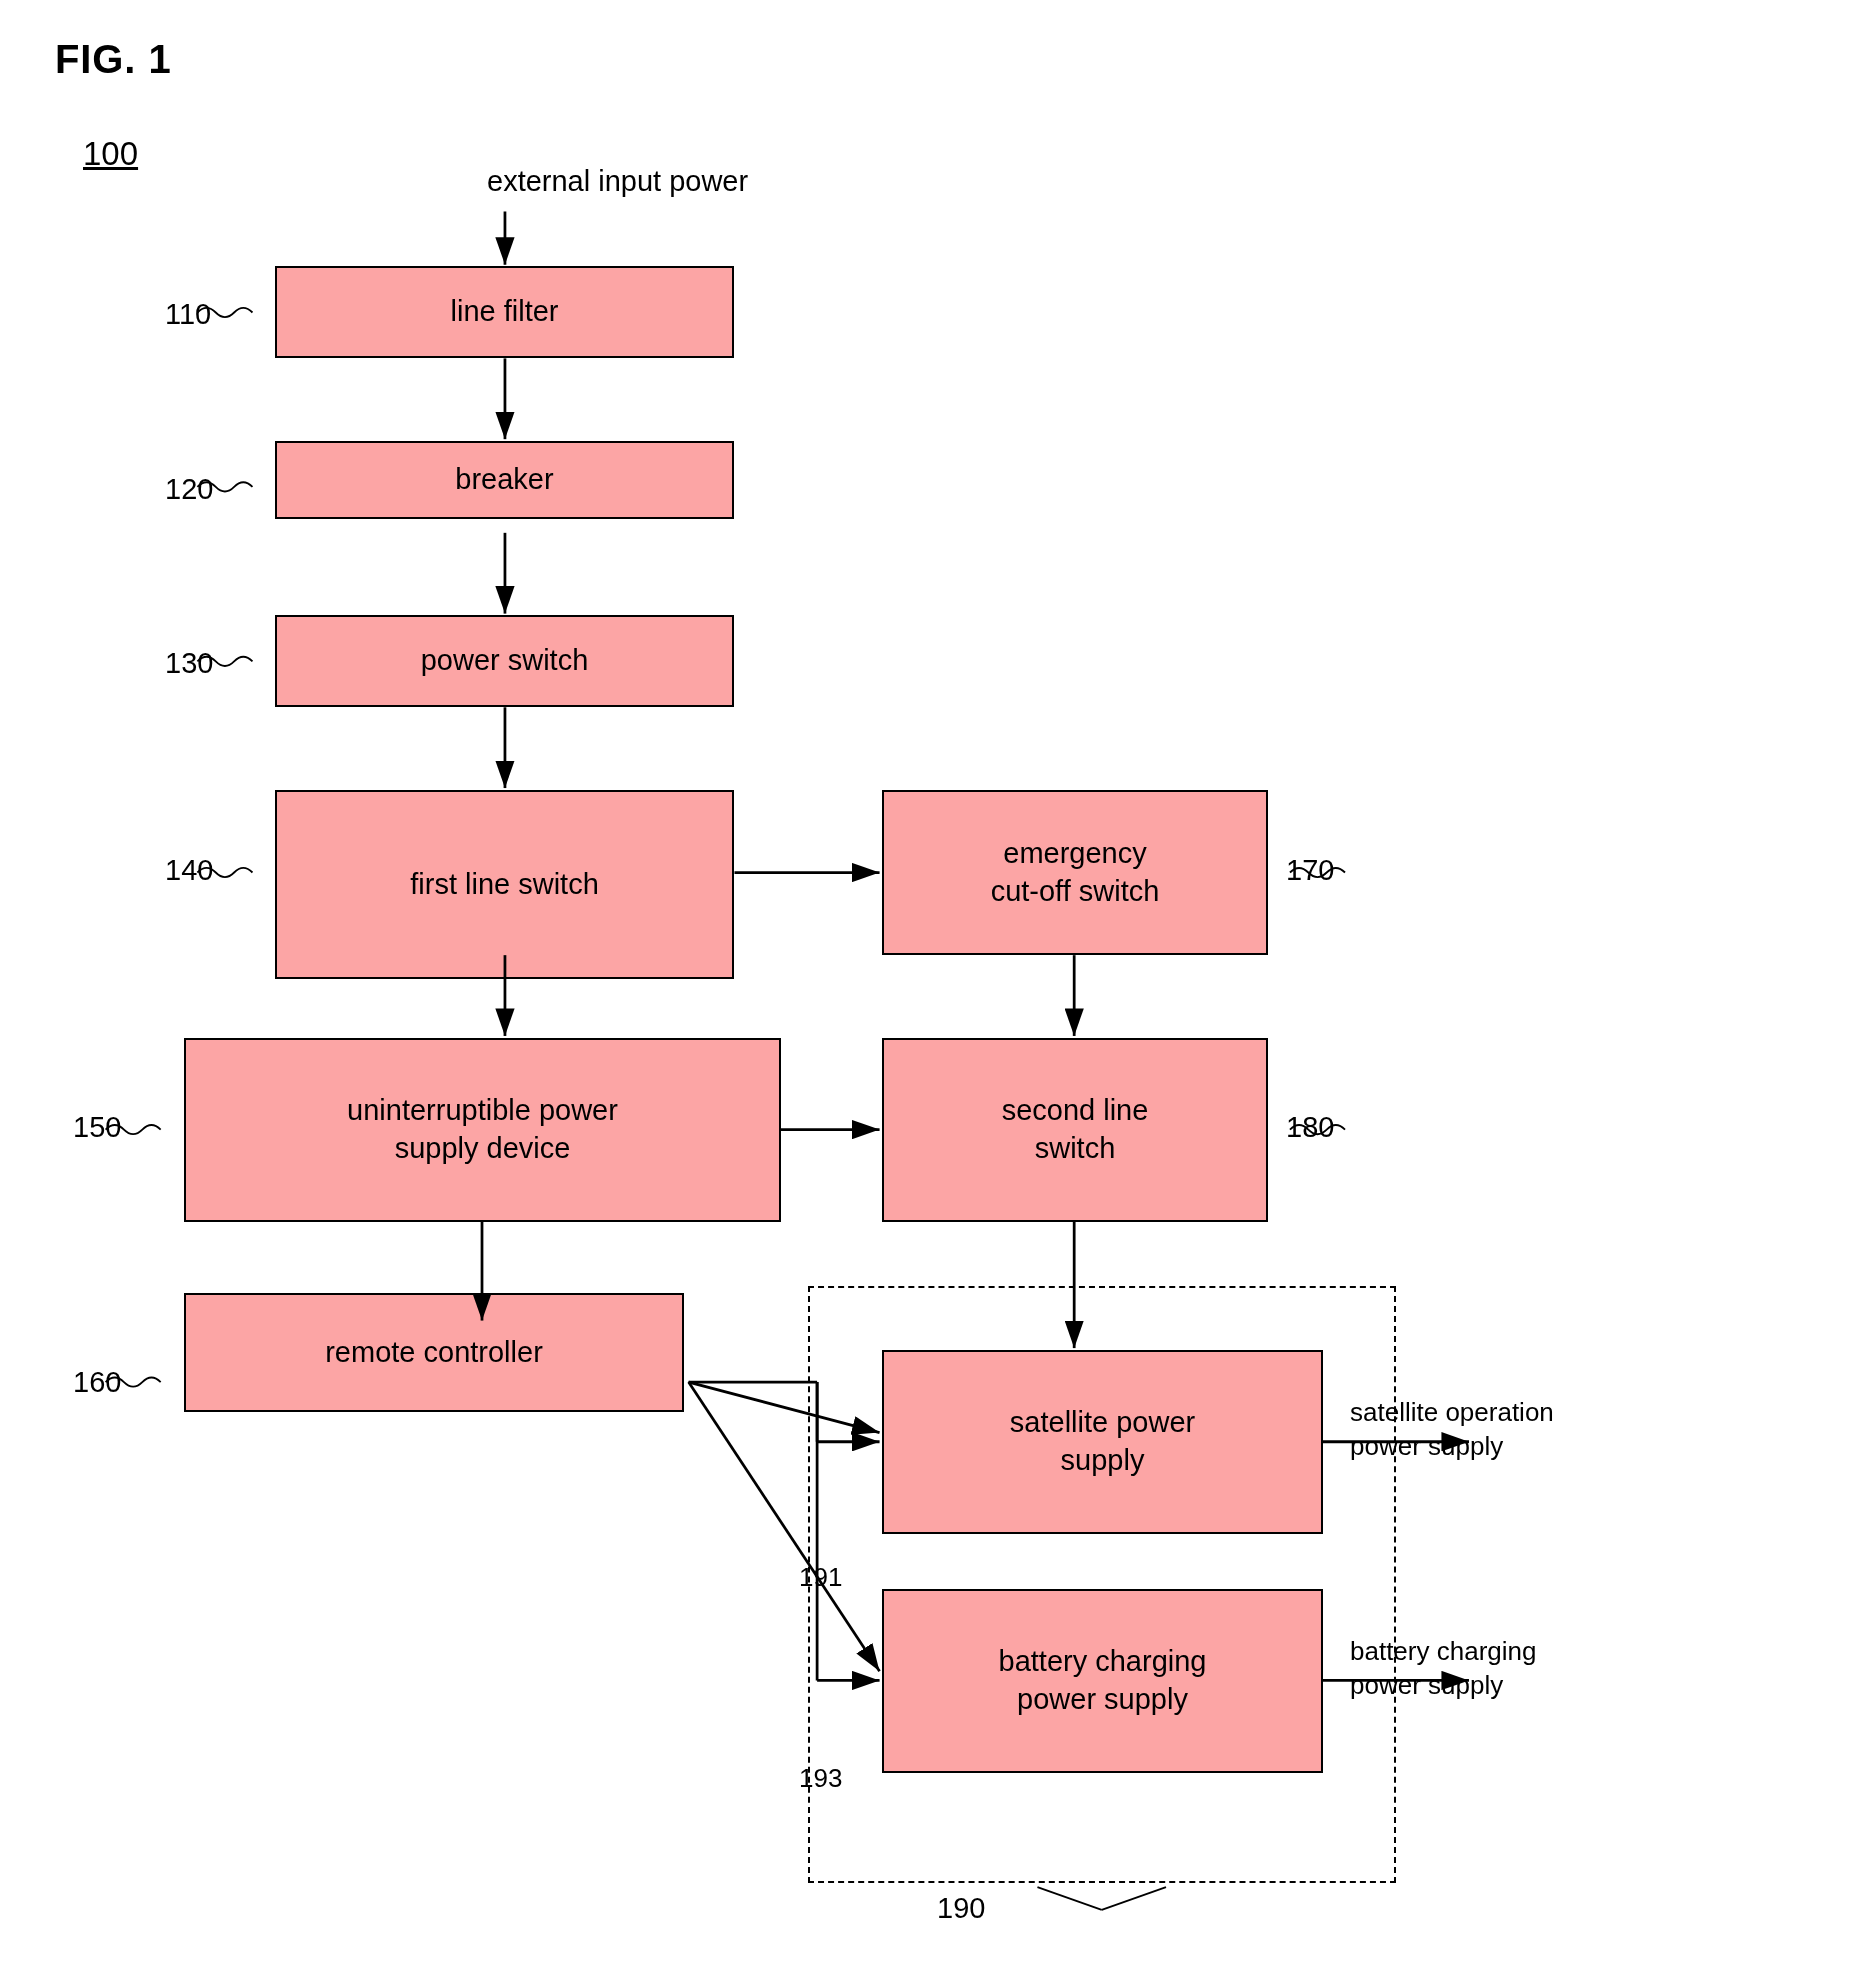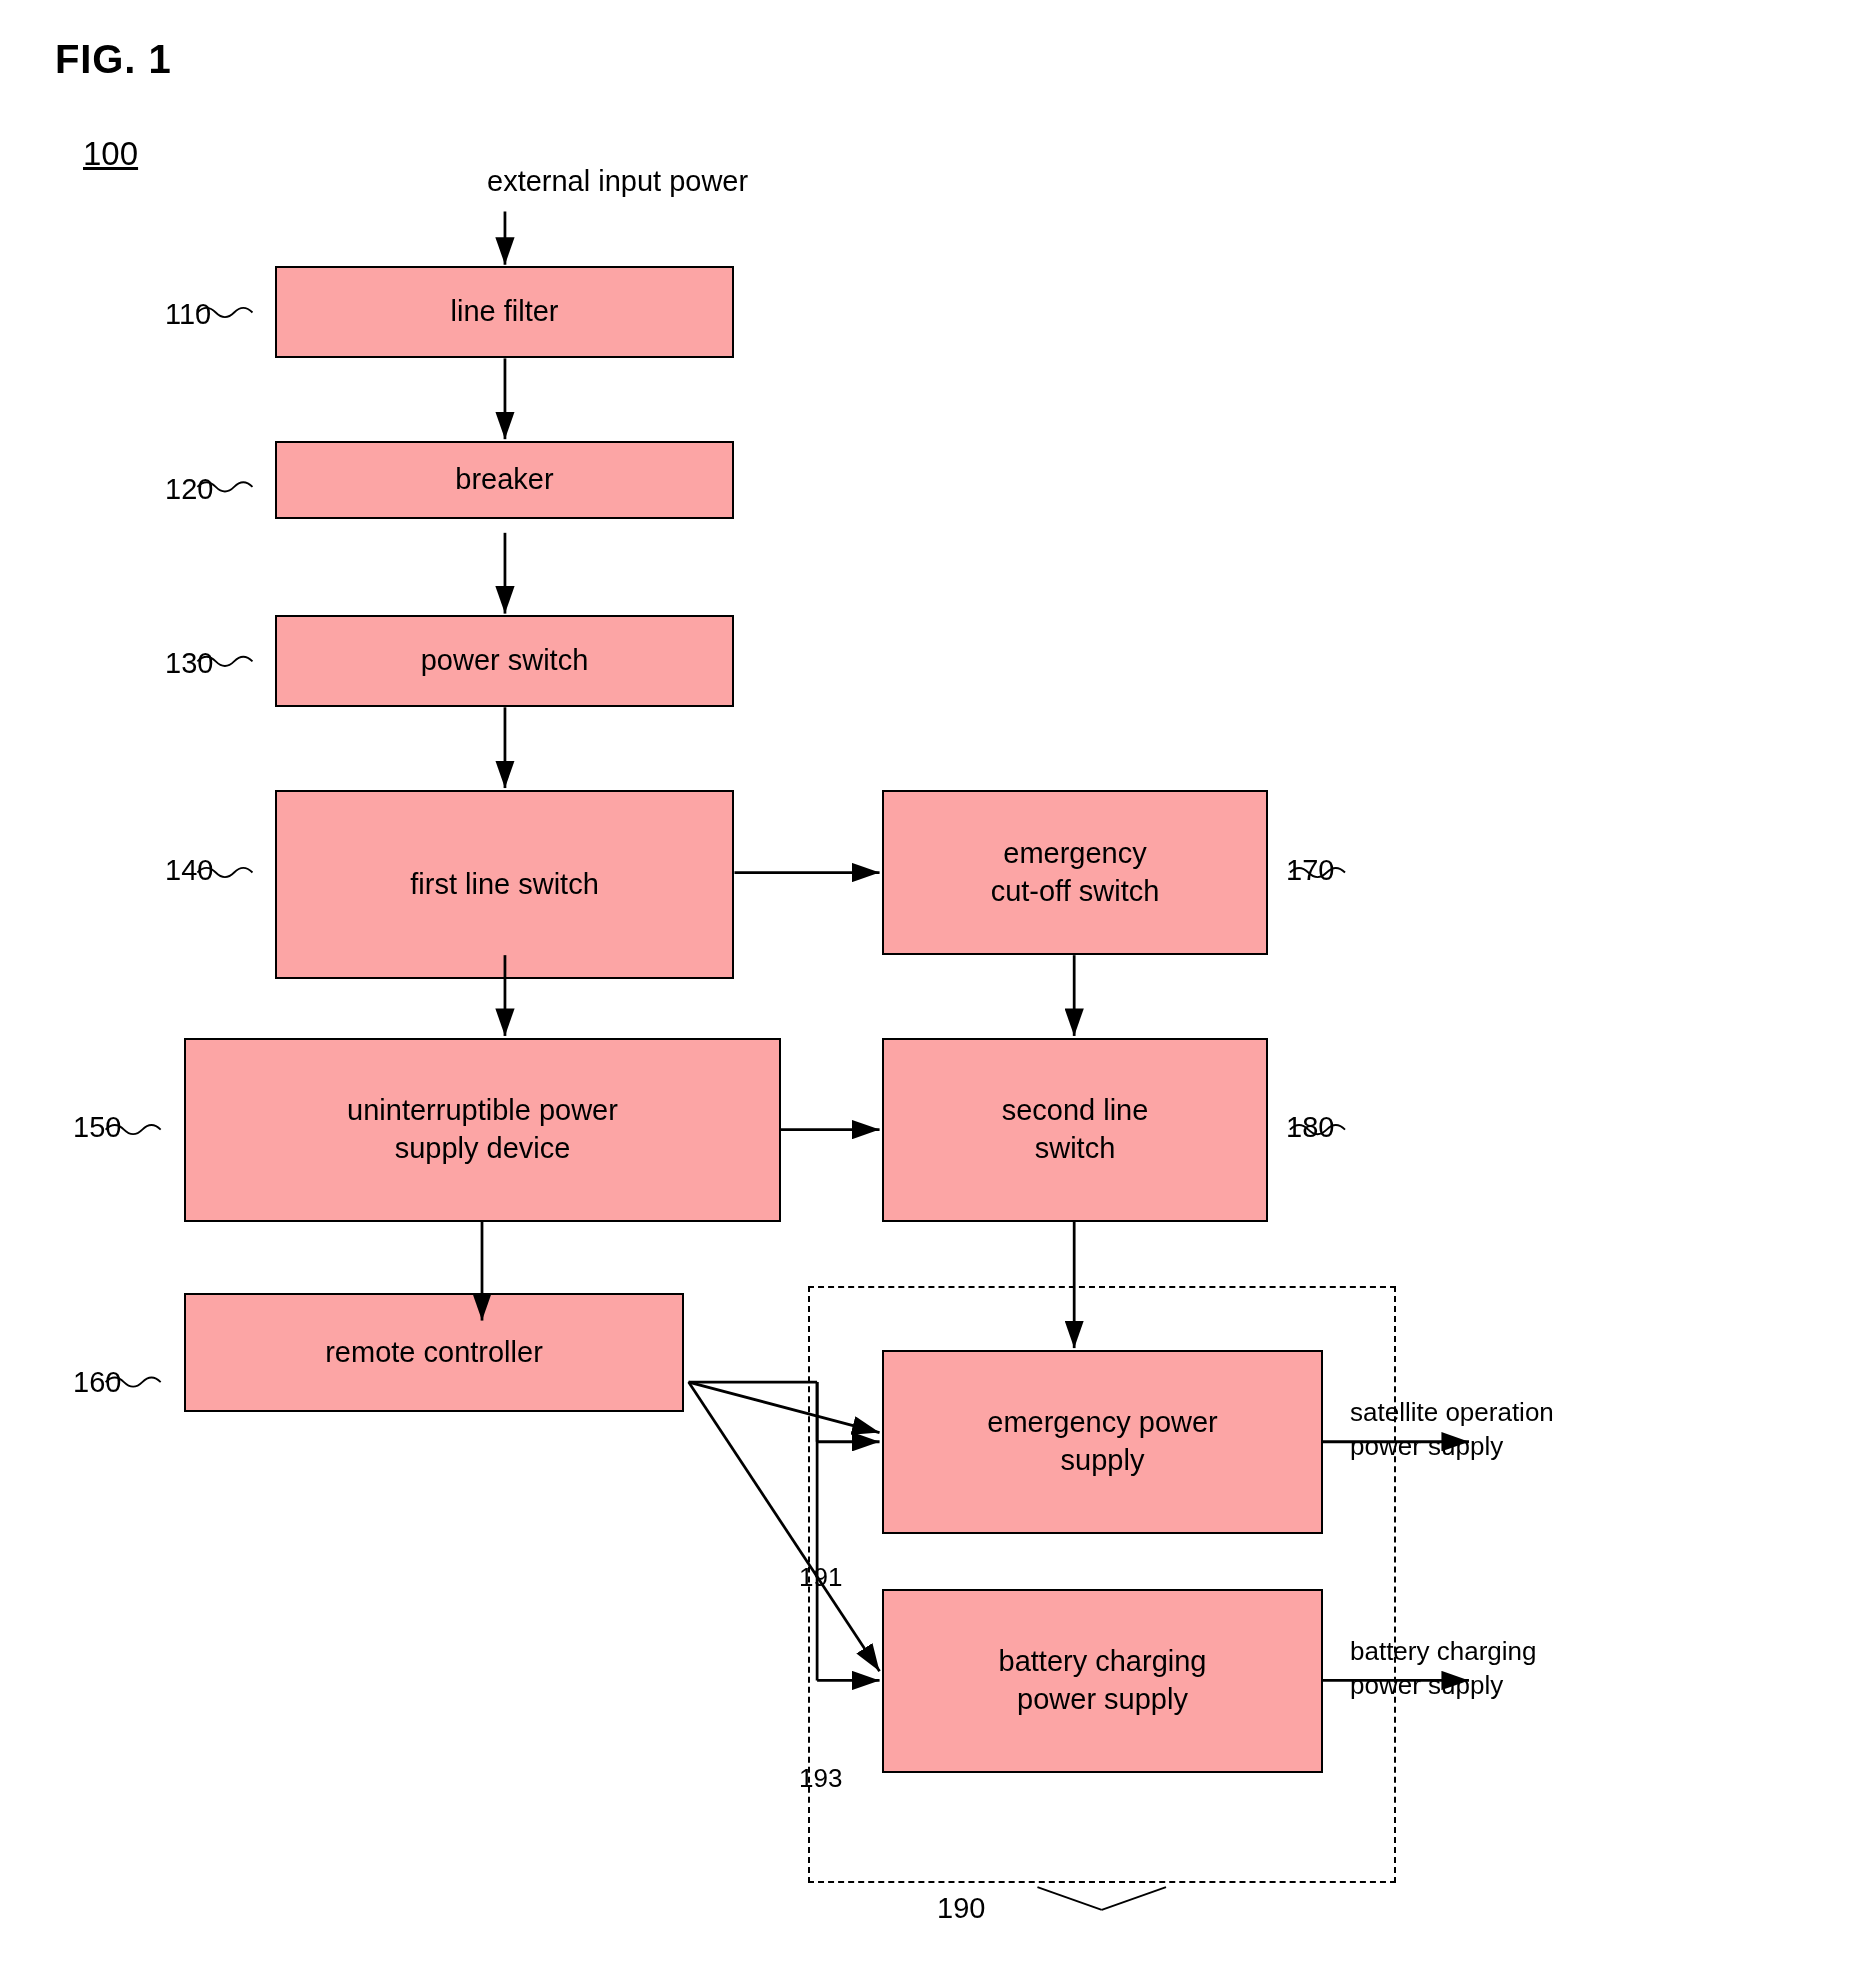--- a/index.html
+++ b/index.html
@@ -114,21 +114,21 @@
 
   <div class="box" style="left:184px; top:1293px; width:500px; height:119px;">
     <span>remote controller</span>
   </div>
   <div class="side-label" style="top:1366px; left:73px;">160</div>
 
   <div class="box-dashed" style="left:808px; top:1286px; width:588px; height:597px;"></div>
   <div class="side-label" style="top:1892px; left:937px; font-size:29px;">190</div>
 
   <div class="box" style="left:882px; top:1350px; width:441px; height:184px;">
-    <span style="white-space:pre-line; text-align:center;">emergency power
+    <span style="white-space:pre-line; text-align:center;">satellite power
 supply</span>
   </div>
 
   <div class="side-label" style="top:1524px; left:799px; font-size:26px;margin-top:38px;">191</div>
 
   <div class="box" style="left:882px; top:1589px; width:441px; height:184px;">
     <span style="white-space:pre-line; text-align:center;">battery charging
 power supply</span>
   </div>
 

